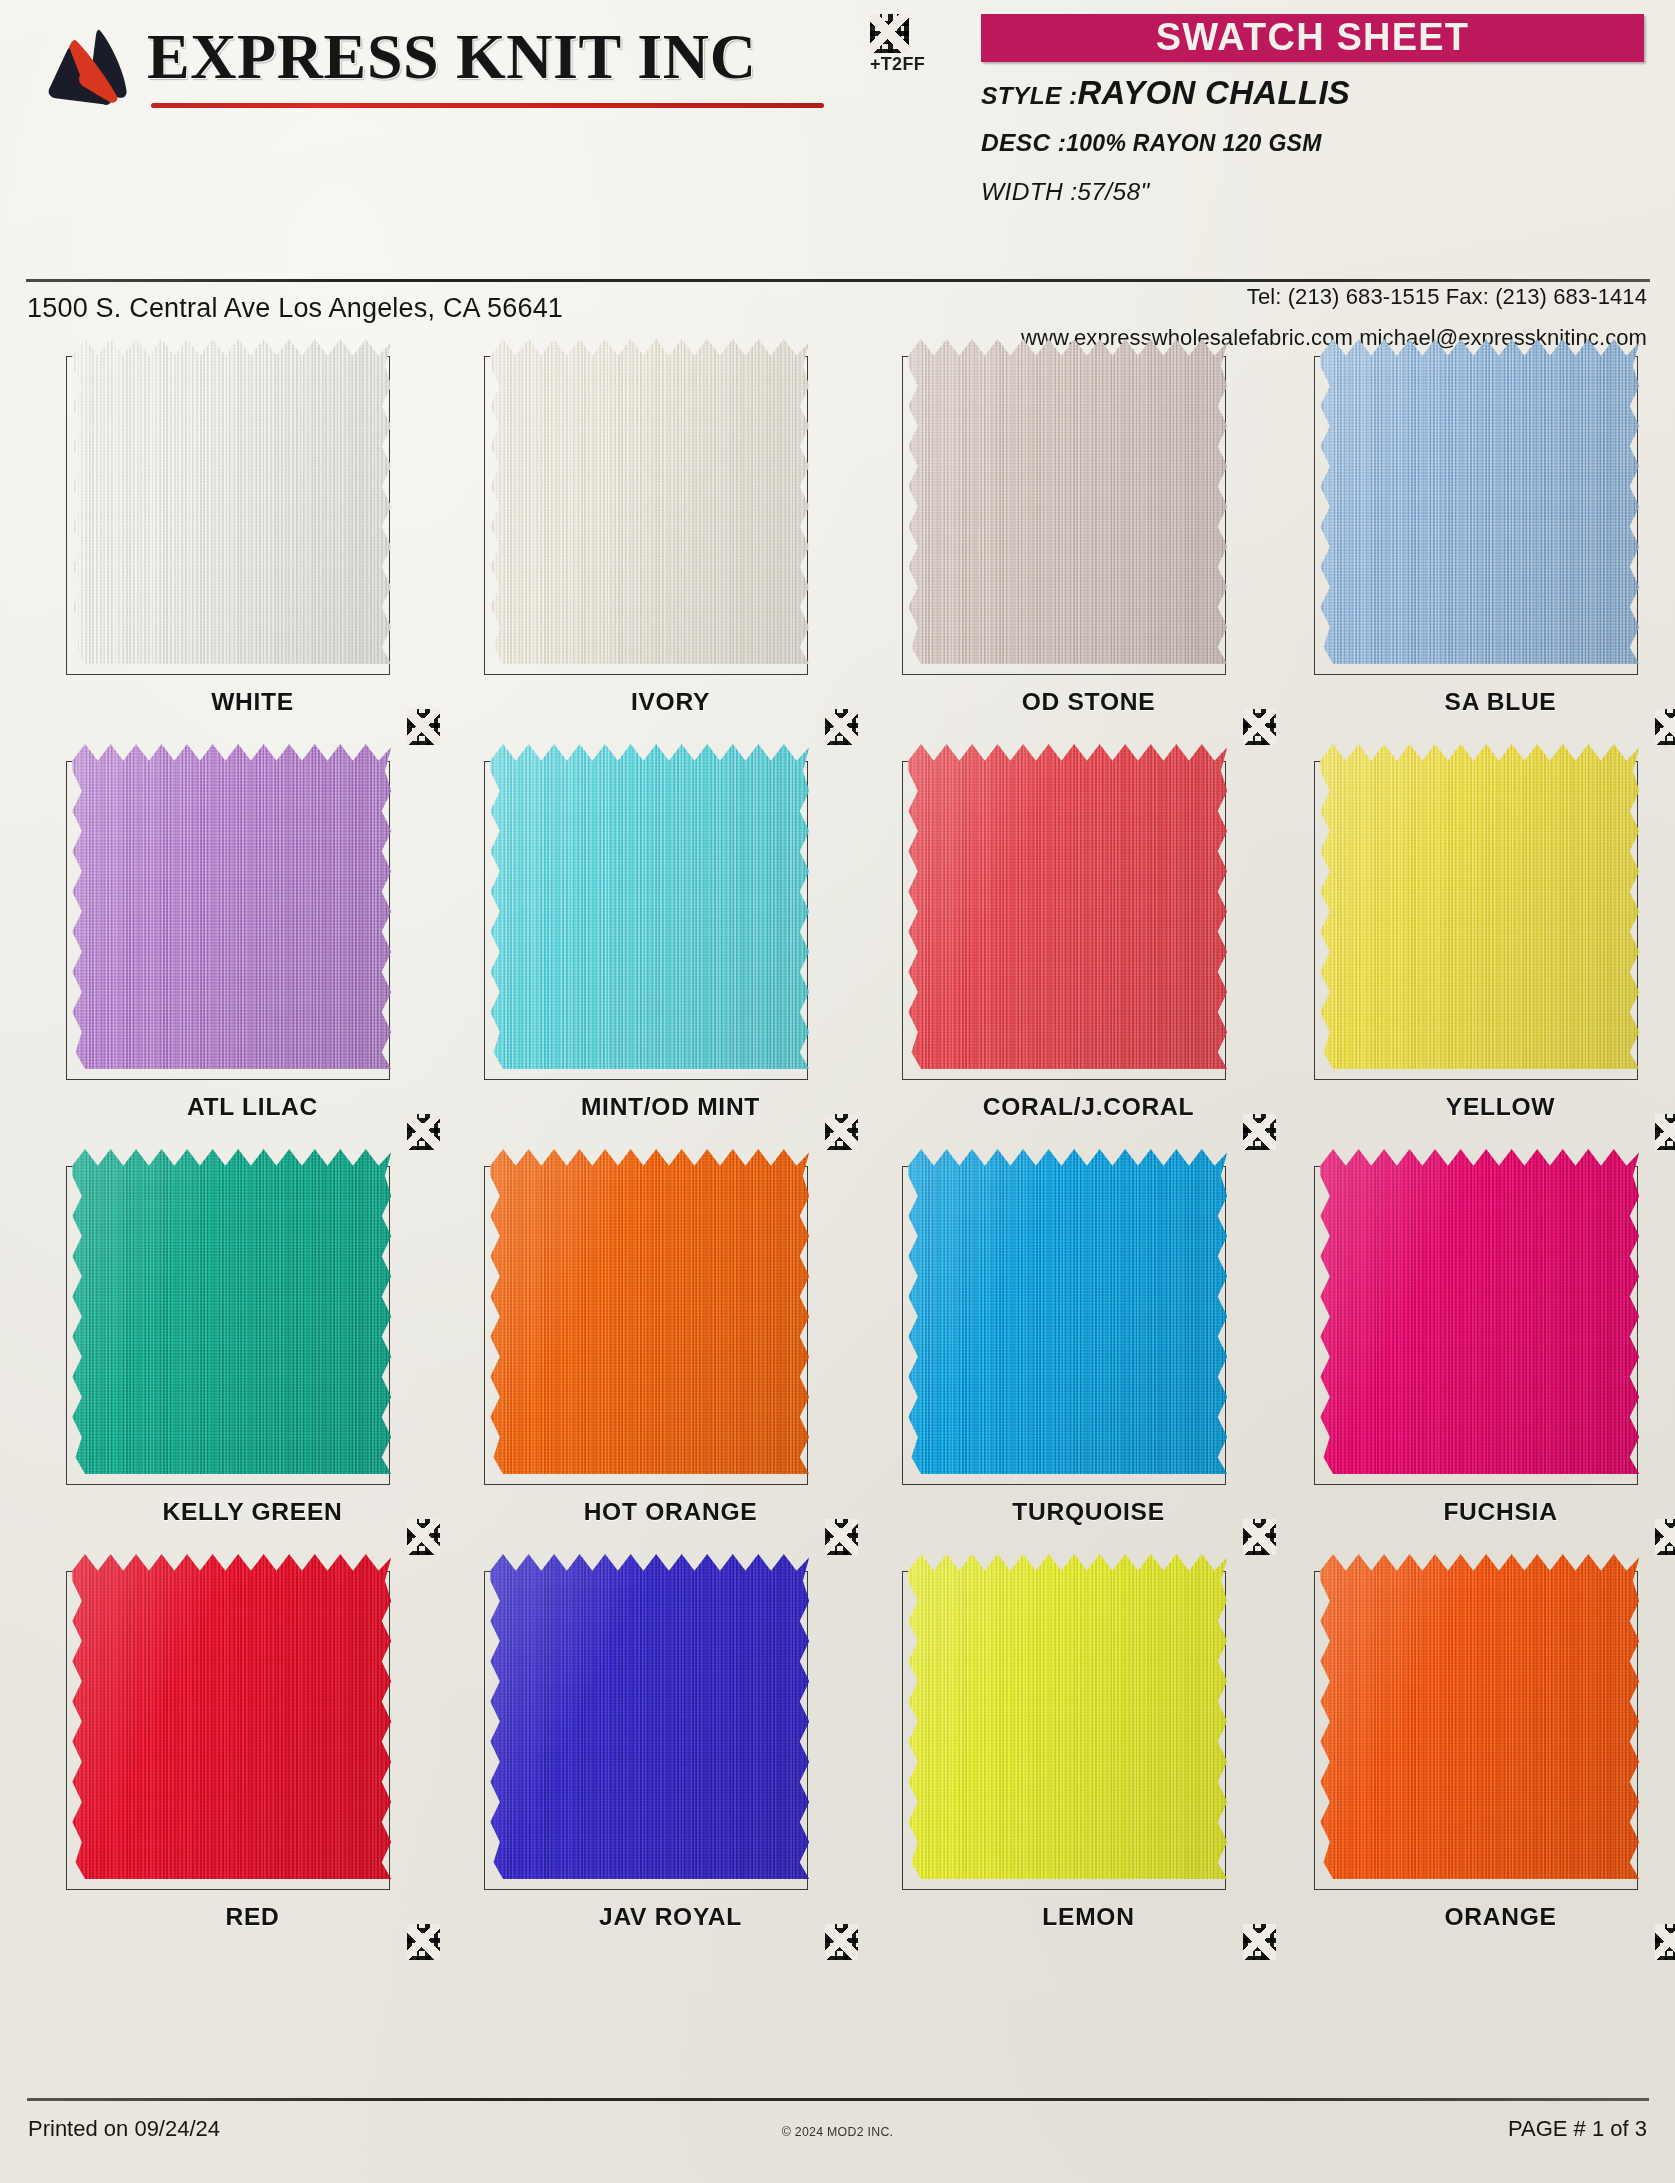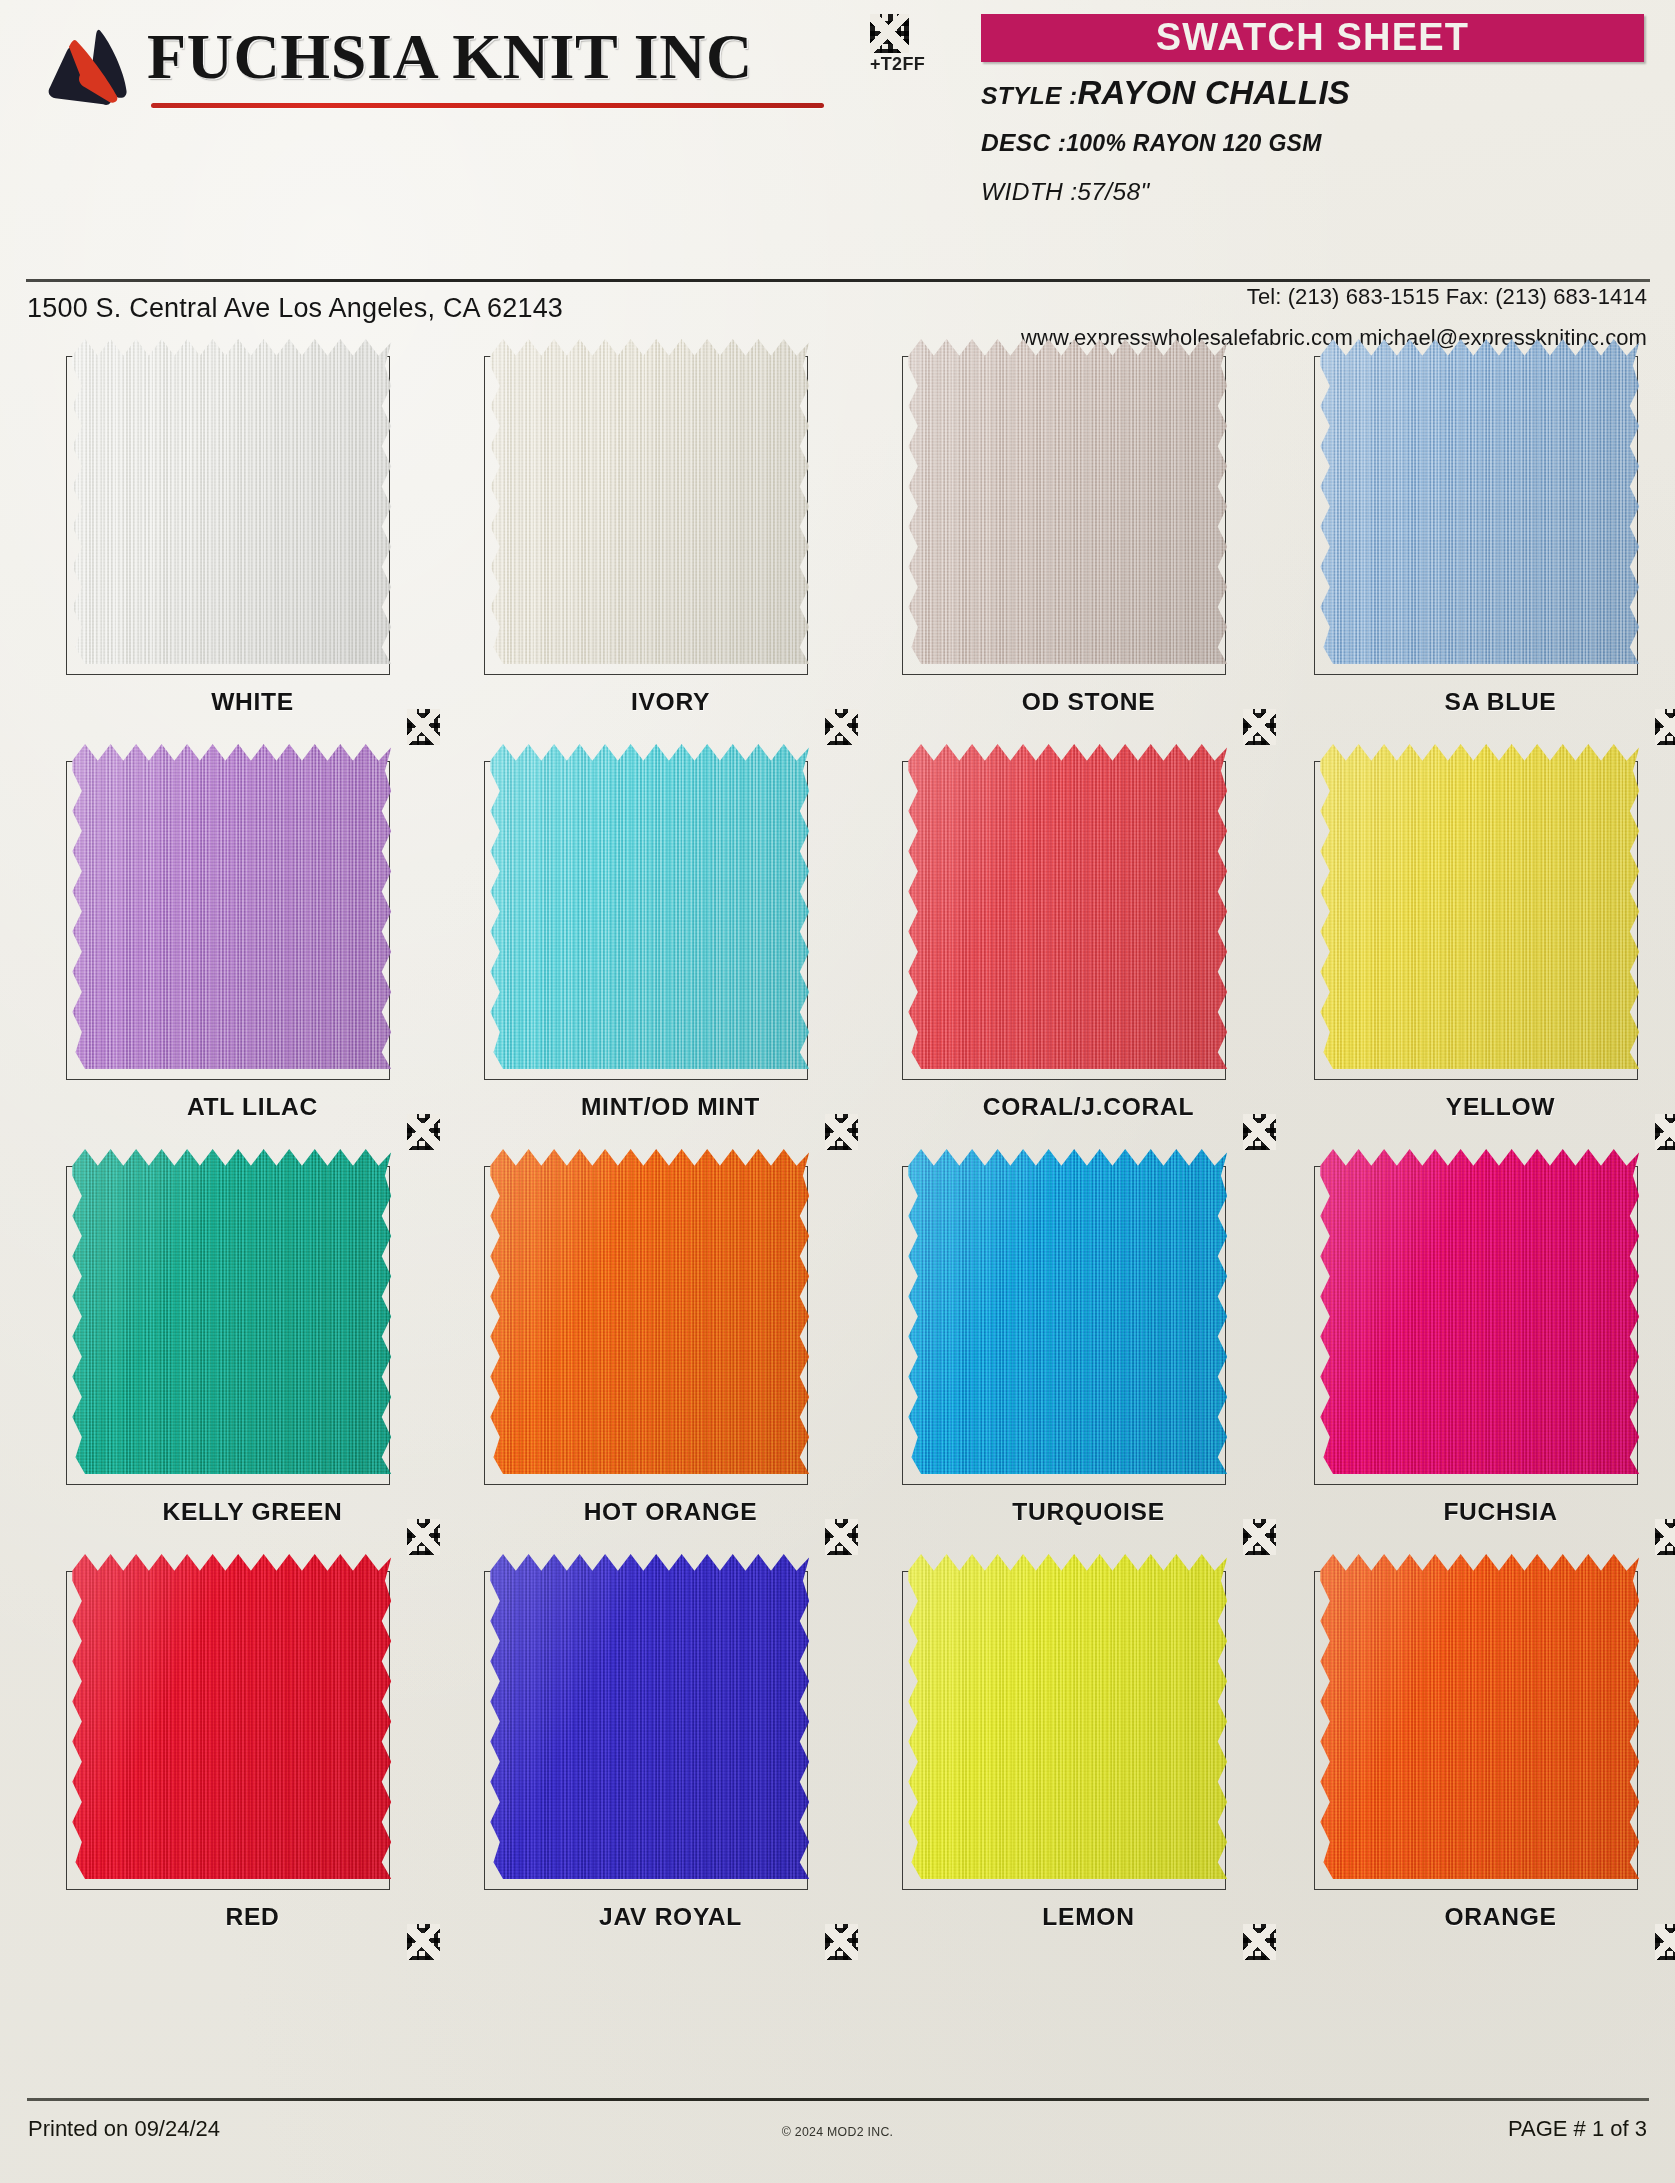--- a/index.html
+++ b/index.html
@@ -160,21 +160,21 @@
 <div class="paper-grain"></div>
 
 <div class="header">
 
   <div class="logo-block">
     <svg class="logo-mark" viewBox="0 0 160 130">
       <path d="M95 6 C112 26 134 72 138 104 C139 113 131 118 122 114 L86 96 C78 92 76 84 80 76 L88 14 C89 5 92 2 95 6 Z" fill="#1b1c2a"></path>
       <path d="M52 34 C72 52 104 96 112 116 C115 124 108 129 100 126 L22 116 C12 114 8 106 13 98 L40 40 C44 32 48 30 52 34 Z" fill="#1b1c2a"></path>
       <path d="M56 22 C78 44 112 92 122 112 C126 120 118 126 110 122 L70 98 C62 94 58 86 62 78 L44 32 C48 24 52 18 56 22 Z" fill="#d7361f"></path>
     </svg>
-    <div class="logo-word">FUCHSIA KNIT INC</div>
+    <div class="logo-word">EXPRESS KNIT INC</div>
     <div class="logo-rule"></div>
   </div>
 
   <div class="header-code">
     <div class="dm-code"></div>
     <div class="code-label">+T2FF</div>
   </div>
 
   <div class="title-bar">
     <span>SWATCH SHEET</span>
@@ -188,21 +188,21 @@
     <span class="k">DESC  :</span>
     <span class="v">100% RAYON 120 GSM</span>
   </div>
   <div class="spec width">
     <span class="k">WIDTH :</span>
     <span class="v">57/58"</span>
   </div>
 
   <div class="hdr-rule"></div>
 
-  <div class="addr">1500 S. Central Ave  Los Angeles, CA 62143</div>
+  <div class="addr">1500 S. Central Ave  Los Angeles, CA 56641</div>
   <div class="contact1">Tel: (213) 683-1515   Fax: (213) 683-1414</div>
   <div class="contact2">www.expresswholesalefabric.com  michael@expressknitinc.com</div>
 </div>
 
 <div class="grid" id="swatch-grid">
     <div class="row">
       <div class="cell c0">
         <div class="frame">
           <div class="swatch" style="background: repeating-linear-gradient(90deg, rgb(242, 242, 239) 0px, rgb(242, 242, 239) 1.8px, rgb(220, 220, 215) 1.8px, rgb(220, 220, 215) 3.7px), rgb(242, 242, 239);">
             <div class="weave"></div>

